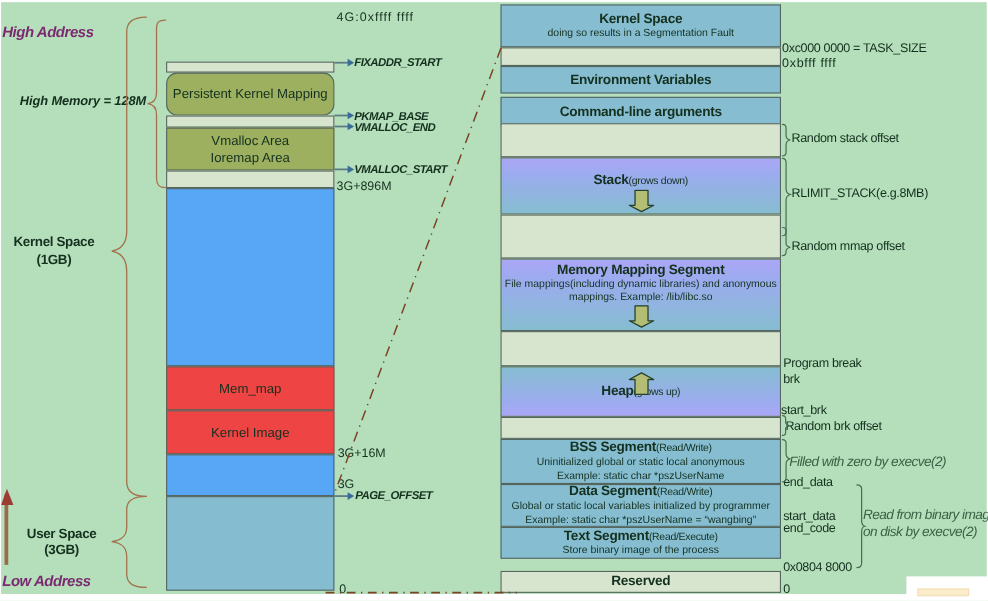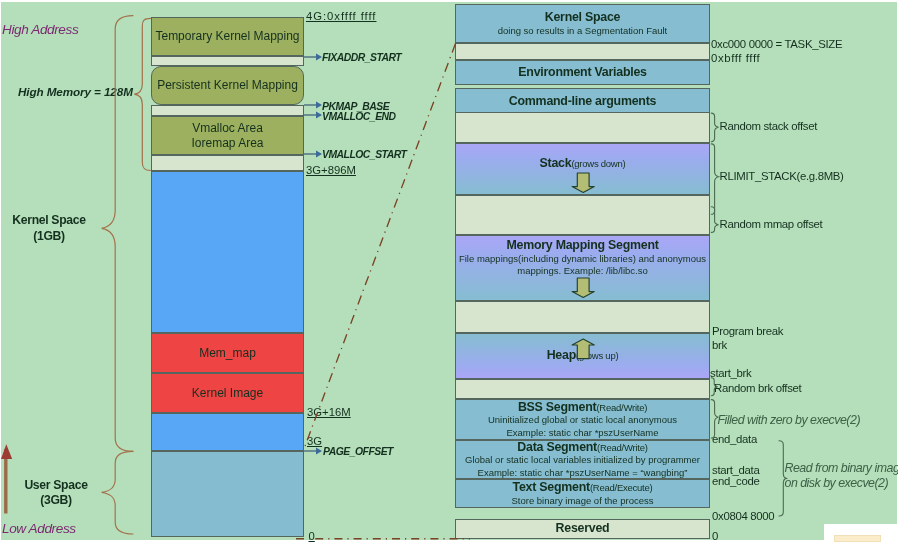--- a/index.html
+++ b/index.html
@@ -30,37 +30,34 @@
   .gapR{background:#d7e5cf;}
   .gradDown{background:linear-gradient(180deg,#aba6f7 0%,#9bacee 30%,#86bdd1 100%);}
   .gradUp{background:linear-gradient(180deg,#86bdd1 0%,#9bacee 70%,#aba6f7 100%);}
 
   .t1{font-size:12px;font-weight:400;line-height:1.18;white-space:nowrap;}
   .t2{font-size:12.4px;font-weight:700;line-height:1.2;white-space:nowrap;letter-spacing:-0.25px;}
   .t3{font-size:9.5px;font-weight:400;line-height:12.5px;white-space:nowrap;}
   .blk > span{display:block;}
 
   .lbl{position:absolute;white-space:nowrap;color:#14301f;}
-  .addr{font-size:11.3px;text-decoration:underline;}
+  .addr{font-size:11.3px;}
   .italbl{font-size:10.4px;font-style:italic;font-weight:700;letter-spacing:-0.5px;}
   .rlab{font-size:11.4px;letter-spacing:-0.32px;}
   .rital{font-size:12.4px;font-style:italic;letter-spacing:-0.5px;color:#3b6146;}
-  .hdr{font-size:13.6px;font-style:italic;font-weight:400;color:#7b2a72;letter-spacing:-0.4px;}
+  .hdr{font-size:13.6px;font-style:italic;font-weight:700;color:#7b2a72;letter-spacing:-0.4px;}
   .side{font-size:12.2px;font-weight:700;text-align:center;line-height:15.5px;letter-spacing:-0.32px;}
   .sideital{font-size:11.7px;font-style:italic;font-weight:700;letter-spacing:-0.1px;}
 </style>
 </head>
 <body>
 
 <div id="root">
   <div class="bg"></div>
 
-  <div class="blk olive" style="left:151px;top:17px;width:153px;height:39px;">
-    <span class="t1">Temporary Kernel Mapping</span>
-  </div>
   <div class="blk gapL" style="left:151px;top:56px;width:153px;height:10px;"></div>
   <div class="blk olive" style="left:151px;top:66px;width:153px;height:39px;border-radius:10px;">
     <span class="t1">Persistent Kernel Mapping</span>
   </div>
   <div class="blk gapL" style="left:151px;top:105px;width:153px;height:11px;"></div>
   <div class="blk olive" style="left:151px;top:116px;width:153px;height:39px;">
     <span class="t1">Vmalloc Area</span>
     <span class="t1">Ioremap Area</span>
   </div>
   <div class="blk gapL" style="left:151px;top:155px;width:153px;height:16px;"></div>

